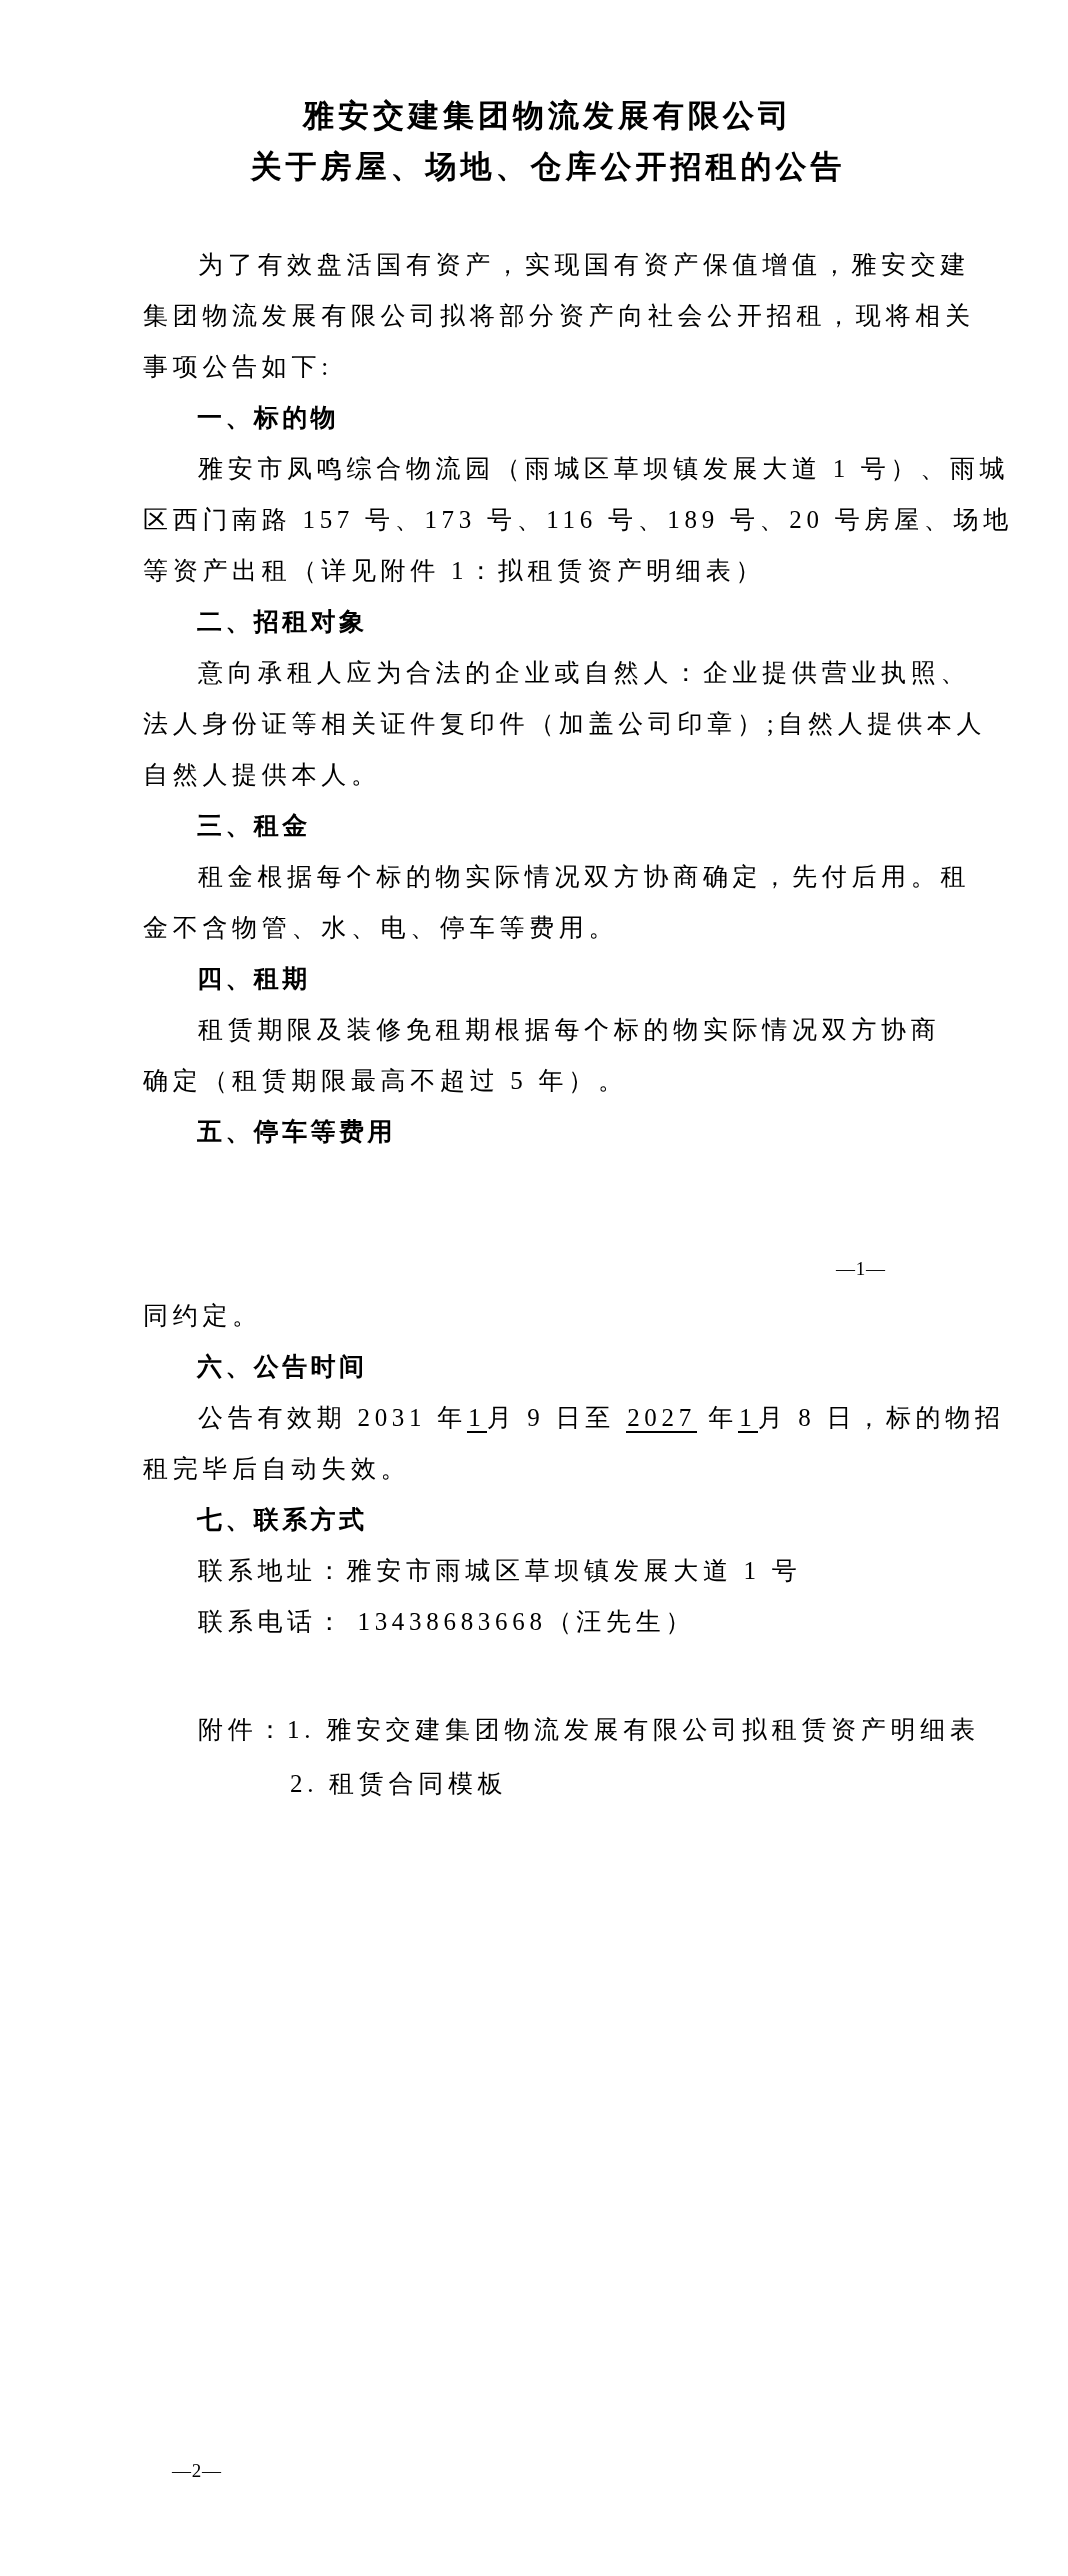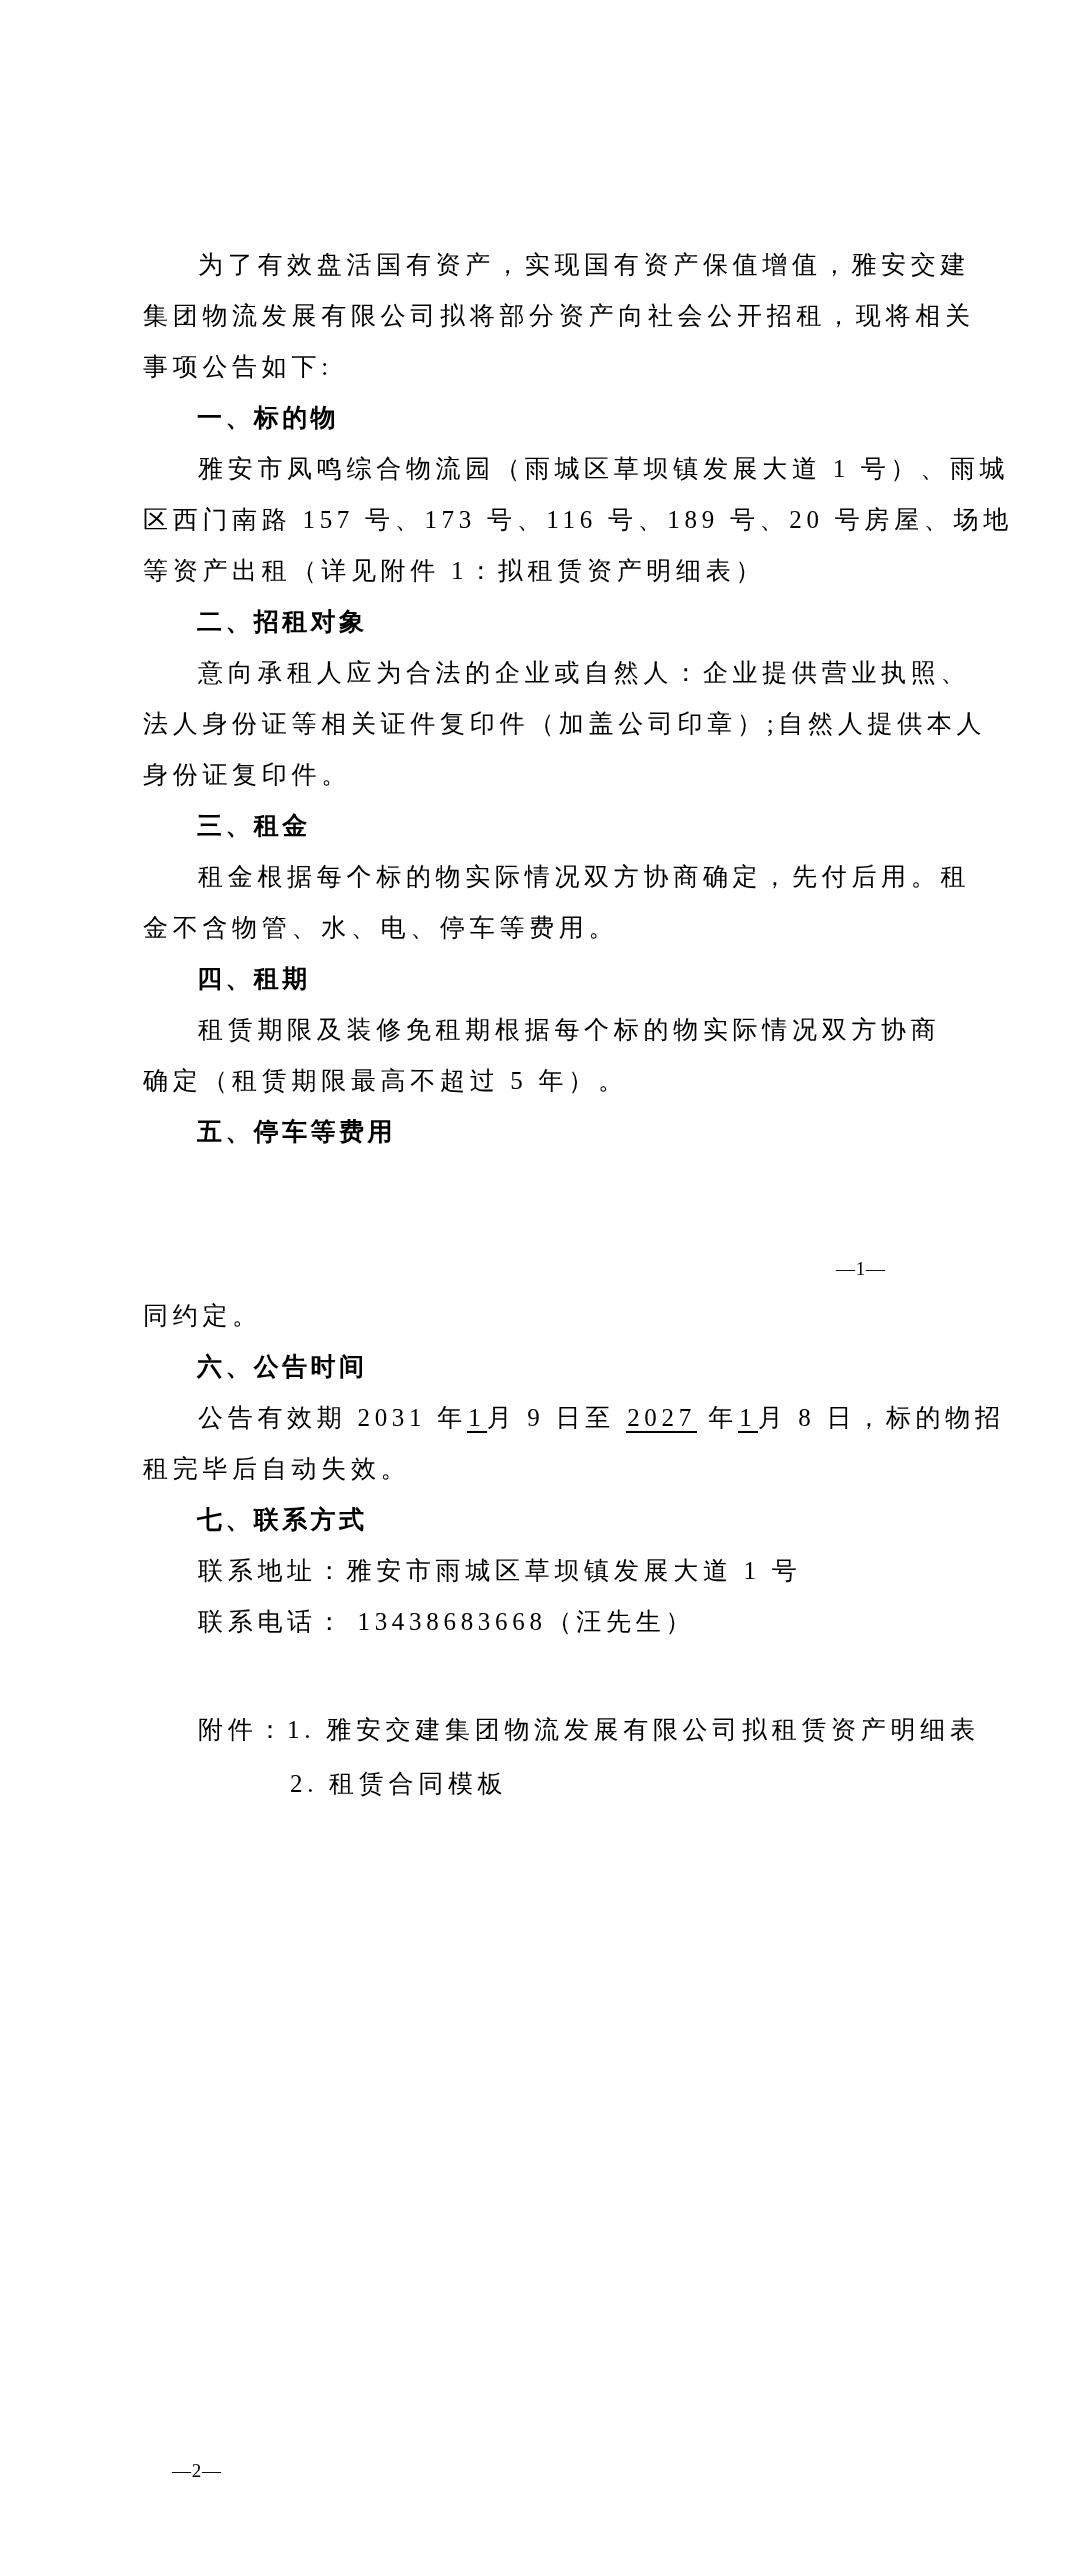--- a/index.html
+++ b/index.html
@@ -63,33 +63,37 @@
     font-family: "Liberation Serif", "DejaVu Serif", serif;
   }
   #page-marker-1 { top: 1259px; left: 836px; }
   #page-marker-2 { top: 2461px; left: 172px; }
 </style>
 </head>
 <body>
 
 <div class="page">
 
+  <div class="title-block">
+    <div class="title-line">雅安交建集团物流发展有限公司</div>
+    <div class="title-line">关于房屋、场地、仓库公开招租的公告</div>
+  </div>
 
   <div class="body-block" id="body-page1">
       <div class="line indent">为了有效盘活国有资产，实现国有资产保值增值，雅安交建</div>
       <div class="line flush">集团物流发展有限公司拟将部分资产向社会公开招租，现将相关</div>
       <div class="line flush">事项公告如下:</div>
       <div class="line heading">一、标的物</div>
       <div class="line indent">雅安市凤鸣综合物流园（雨城区草坝镇发展大道 1 号）、雨城</div>
       <div class="line flush">区西门南路 157 号、173 号、116 号、189 号、20 号房屋、场地</div>
       <div class="line flush">等资产出租（详见附件 1：拟租赁资产明细表）</div>
       <div class="line heading">二、招租对象</div>
       <div class="line indent">意向承租人应为合法的企业或自然人：企业提供营业执照、</div>
       <div class="line flush">法人身份证等相关证件复印件（加盖公司印章）;自然人提供本人</div>
-      <div class="line flush">身份证复印件。</div>
+      <div class="line flush">自然人提供本人。</div>
       <div class="line heading">三、租金</div>
       <div class="line indent">租金根据每个标的物实际情况双方协商确定，先付后用。租</div>
       <div class="line flush">金不含物管、水、电、停车等费用。</div>
       <div class="line heading">四、租期</div>
       <div class="line indent">租赁期限及装修免租期根据每个标的物实际情况双方协商</div>
       <div class="line flush">确定（租赁期限最高不超过 5 年）。</div>
       <div class="line heading">五、停车等费用</div>
     </div>
 
   <div class="page-marker" id="page-marker-1">—1—</div>

